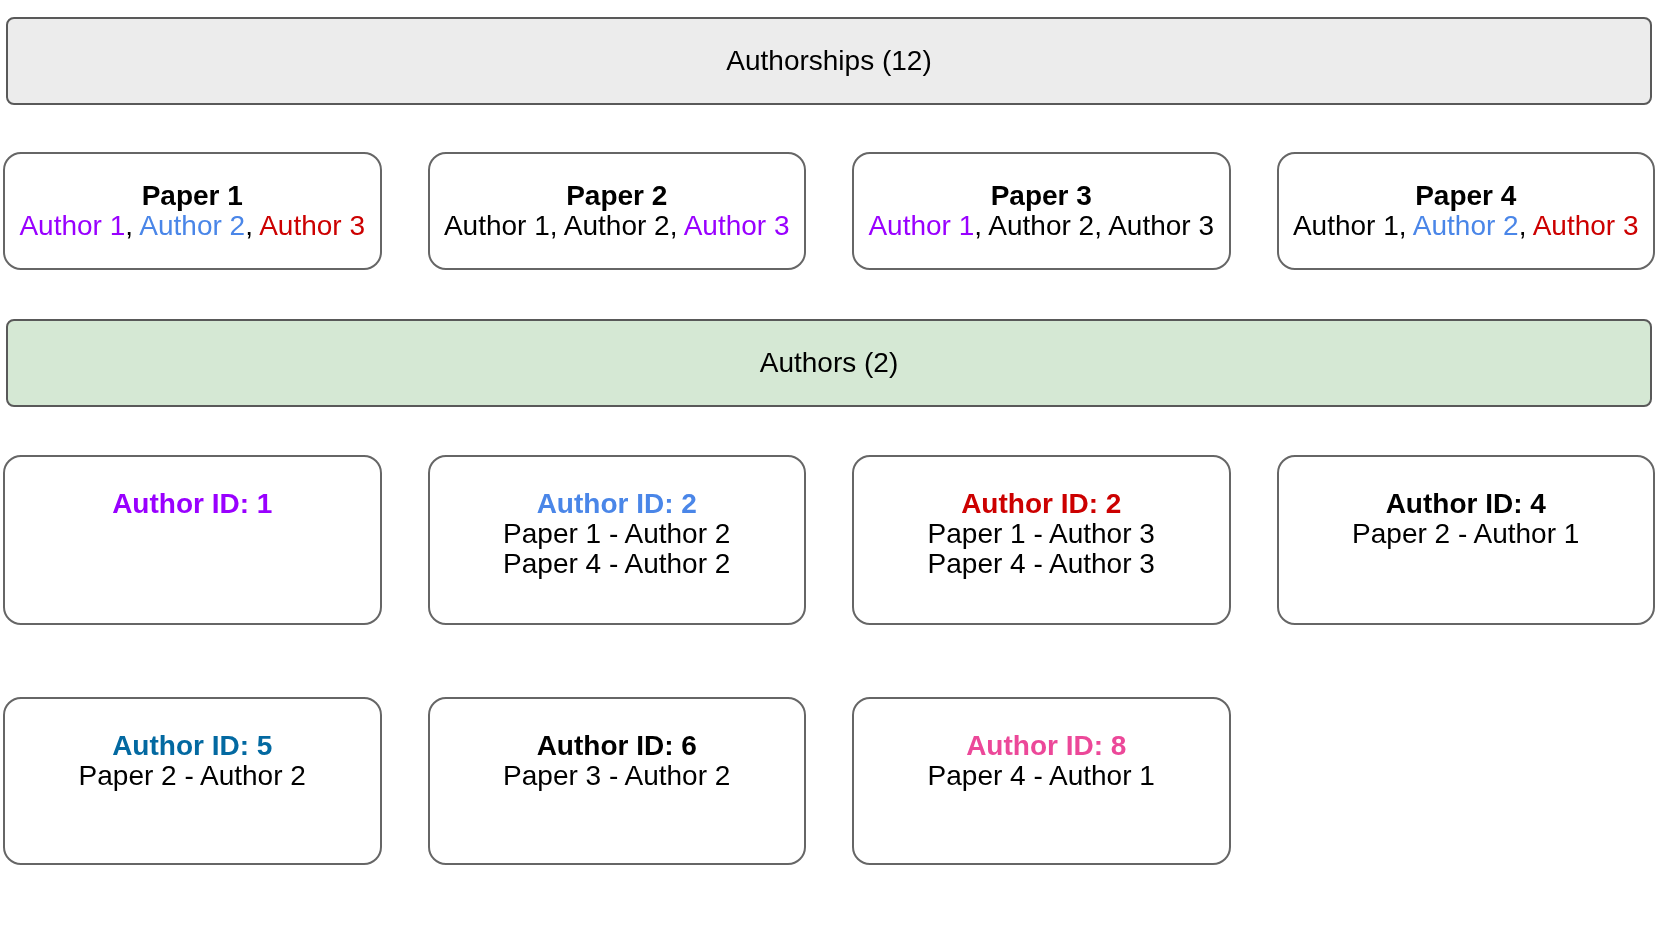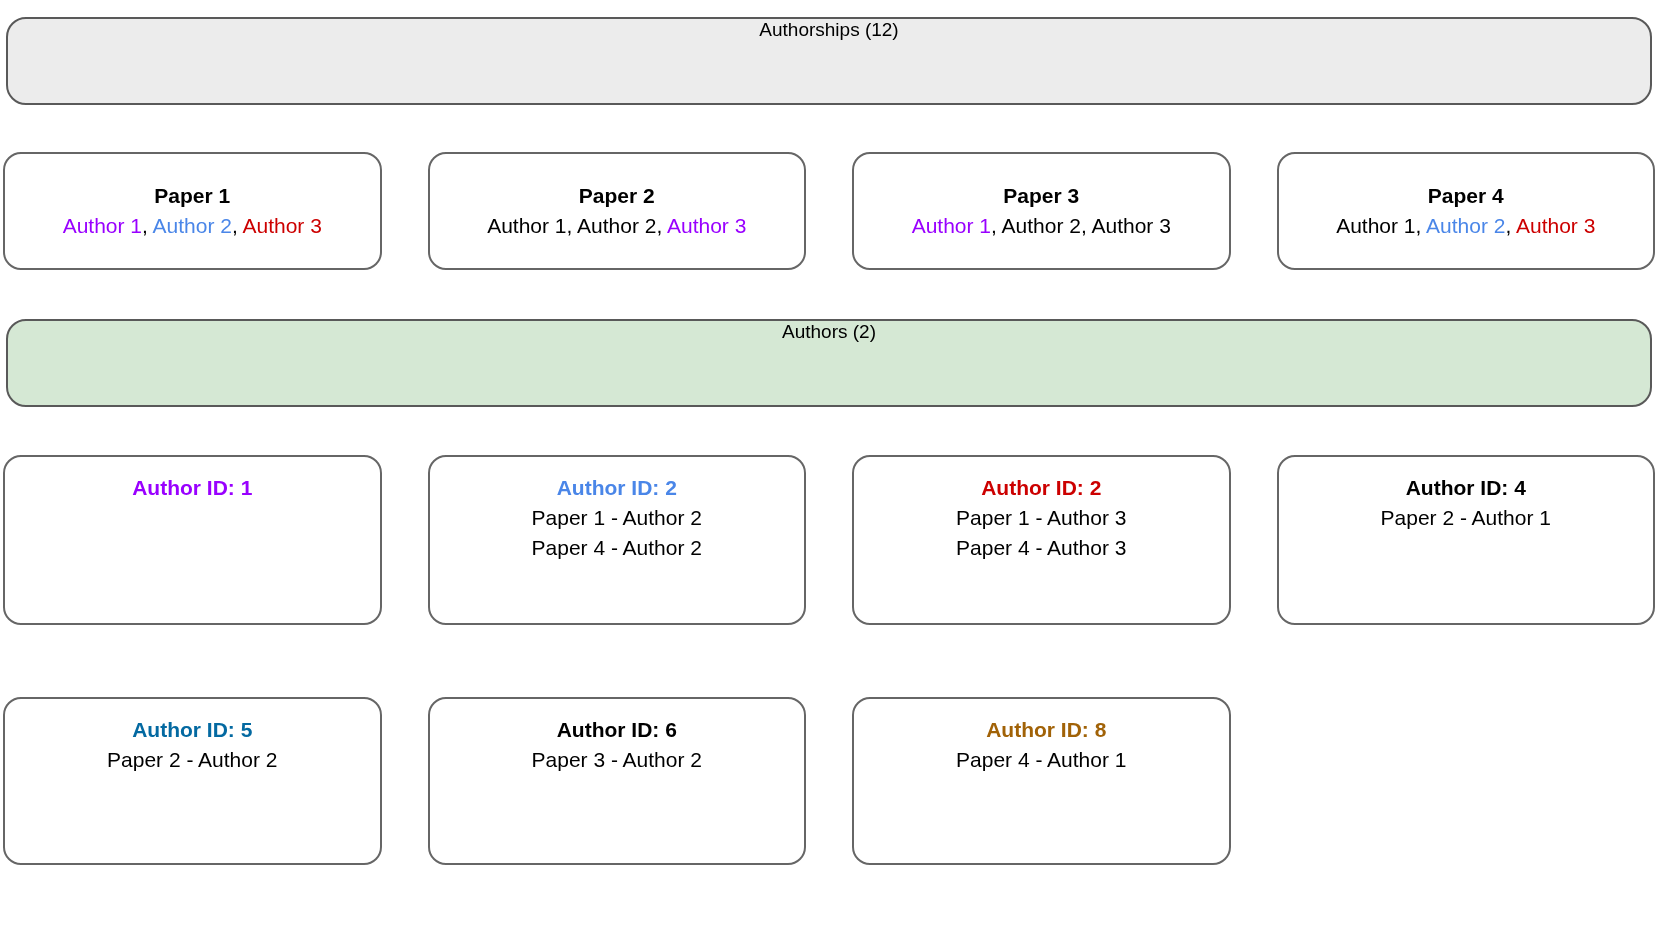--- a/index.html
+++ b/index.html
@@ -15,24 +15,25 @@
     color: #000000;
     overflow: hidden;
   }
   .banner {
     position: absolute;
     left: 6px;
     width: 1646px;
     height: 88px;
     box-sizing: border-box;
     border: 2px solid #595959;
-    border-radius: 20px;
+    border-radius: 8px;
     display: flex;
+    align-items: center;
     justify-content: center;
-    font-size: 19px;
+    font-size: 28px;
   }
   #banner-authorships { top: 17px;  background: #ececec; }
   #banner-authors     { top: 319px; background: #d5e8d4; }
 
   .row {
     position: absolute;
     left: 3px;
     width: 1652px;
     display: grid;
     grid-template-columns: repeat(4, 1fr);
@@ -43,26 +44,26 @@
   #authors-row-2 { top: 697px; height: 168px; }
 
   .card {
     box-sizing: border-box;
     background: #ffffff;
     border: 2px solid #666666;
     border-radius: 18px;
     display: flex;
     flex-direction: column;
     align-items: center;
-    font-size: 21px;
+    font-size: 28px;
     line-height: 30px;
     text-align: center;
   }
   .paper-card  { justify-content: center; }
-  .author-card { justify-content: flex-start; padding-top: 16px; }
+  .author-card { justify-content: flex-start; padding-top: 32px; }
   .card-title  { font-weight: bold; }
 </style>
 </head>
 <body>
 
 <div class="banner" id="banner-authorships">
   <span>Authorships (12)</span>
 </div>
 
 <div class="row" id="papers-row">
@@ -129,18 +130,18 @@
 
   <div class="card author-card">
     <div class="card-title" style="color: rgb(0, 0, 0);">Author ID: 6</div>
     <div>
         <div>Paper 3 - Author 2</div>
       </div>
   </div>
 
 
   <div class="card author-card">
-    <div class="card-title" style="color: #a16207; margin-left: 10px;">Author ID: 8</div>
+    <div class="card-title" style="color: #ec4899; margin-left: 10px;">Author ID: 8</div>
     <div>
         <div>Paper 4 - Author 1</div>
       </div>
   </div>
 </div>
 
 </body></html>

